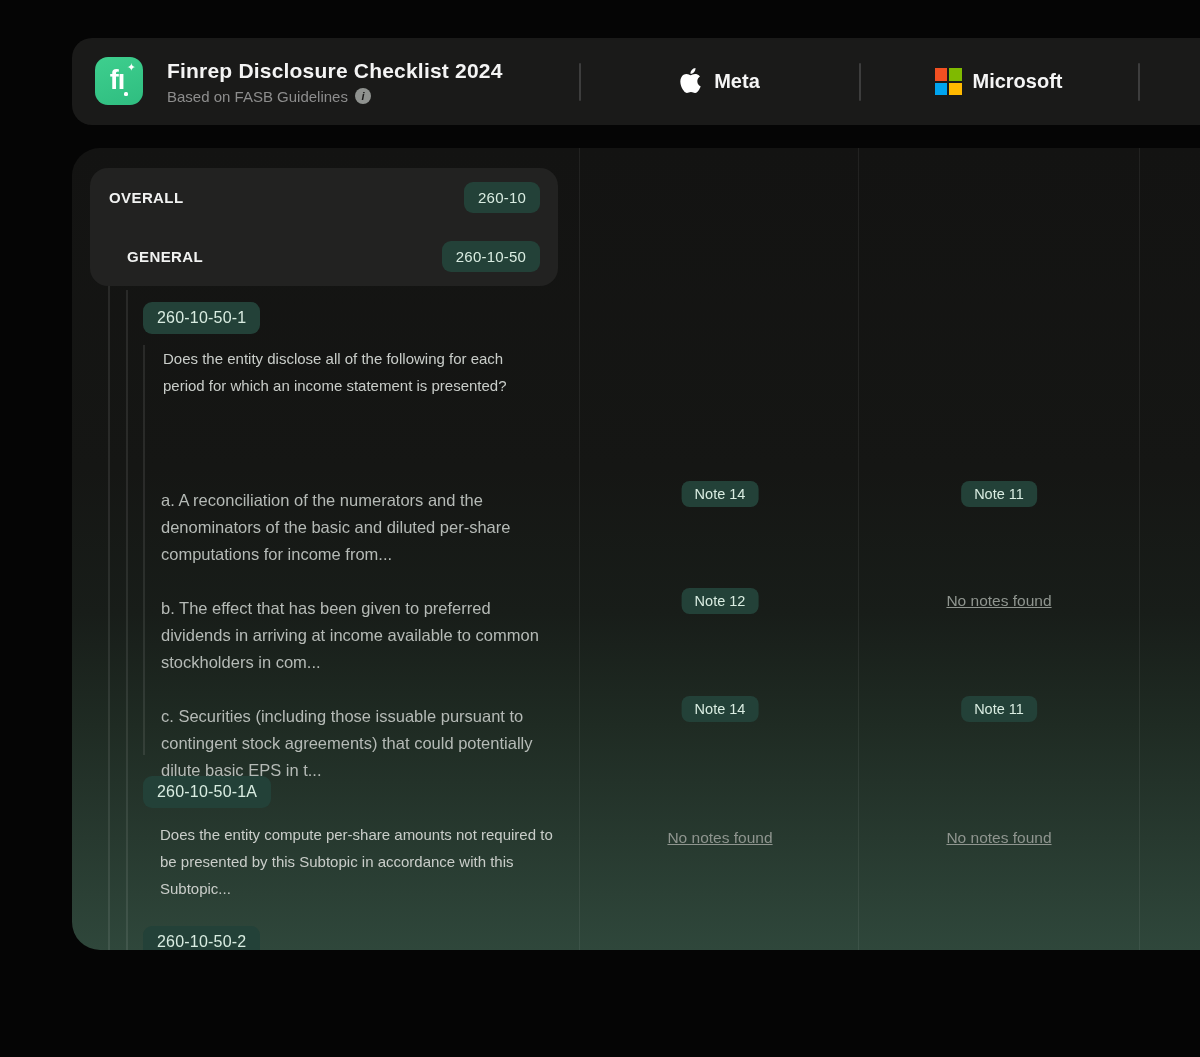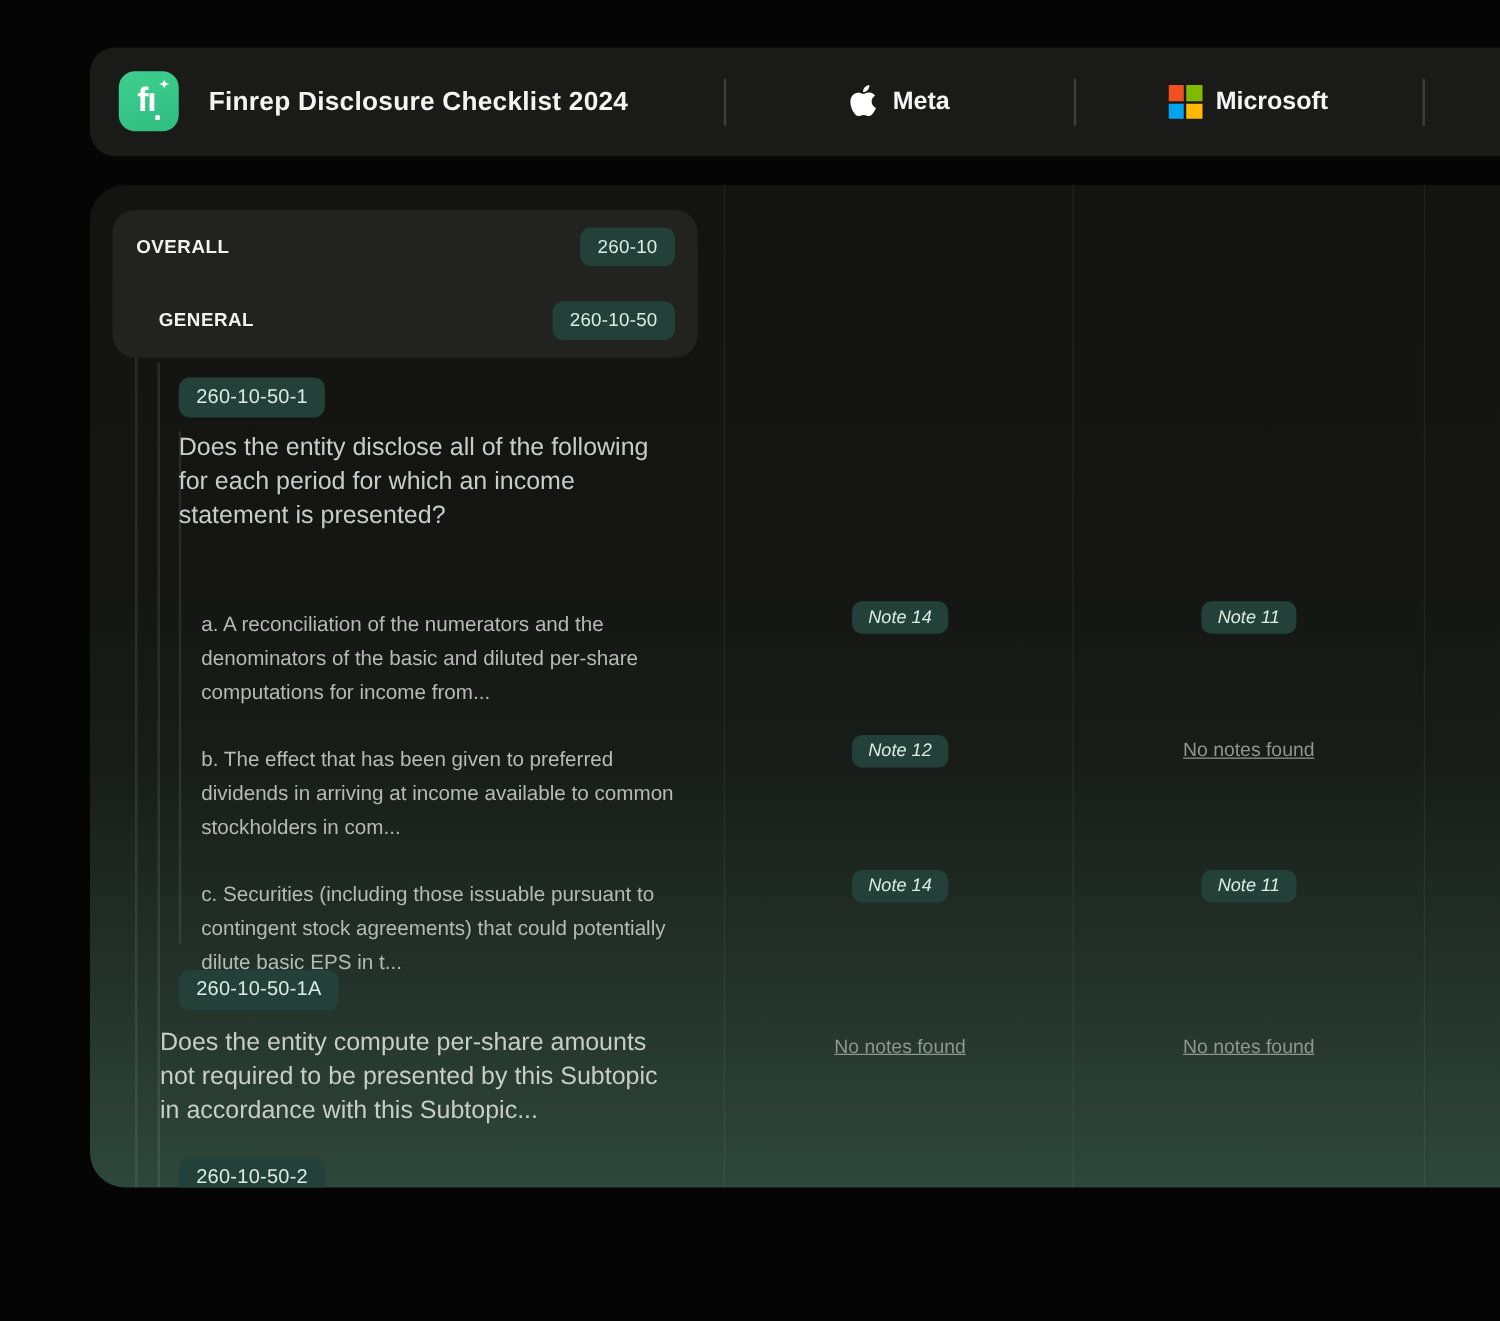--- a/index.html
+++ b/index.html
@@ -51,44 +51,48 @@
   .section-row { flex:1; display:flex; align-items:center; justify-content:space-between;
                  padding-right:18px; }
   .section-label { color:#f1f2f1; font-size:15px; font-weight:700; letter-spacing:0.4px; }
   .row-overall { padding-left:19px; }
   .row-general { padding-left:37px; }
 
   .code-badge { display:inline-block; background:var(--badge-bg); color:var(--badge-text);
                 border-radius:9px; padding:7px 14px; font-size:15px; letter-spacing:0.2px; }
   .q-badge { position:absolute; font-size:16px; padding:7px 14px; }
 
-  .q-text { position:absolute; color:#c9cdc9; font-size:20px; line-height:27px; }
+  .q-text { position:absolute; color:#c9cdc9; font-size:15px; line-height:27px;margin-left:20px; }
   .sub-text { position:absolute; color:#b5bab6; font-size:16.5px; line-height:27px;margin-top:32px; }
 
   .note-chip { position:absolute; transform:translate(-50%,-50%); background:var(--badge-bg);
                color:var(--badge-text); border-radius:8px; padding:5px 13px;
-               font-size:14.5px; white-space:nowrap;font-style:italic; }
+               font-size:14.5px; white-space:nowrap; }
   .no-notes { position:absolute; transform:translate(-50%,-50%); color:#8f958f;
               font-size:15.5px; white-space:nowrap;text-decoration:underline; }
 </style>
 </head>
 <body>
 
 <div id="stage">
 
   <div class="header-bar">
 
     <div class="app-logo">
       <span class="fi">fı</span>
       <span class="sparkle">✦</span>
       <span class="idot"></span>
     </div>
 
     <div class="title-block">
       <div class="app-title">Finrep Disclosure Checklist 2024</div>
+      <div class="app-subtitle">
+        <span>Based on FASB Guidelines</span>
+        <span class="info-icon">i</span>
+      </div>
     </div>
 
     <div class="hdr-divider" style="left:507px;"></div>
 
     <div class="company-head" style="left:507px; width:280px;">
       <svg class="apple-svg" viewBox="0 0 24 24">
         <path d="M12.152 6.896c-.948 0-2.415-1.078-3.96-1.04-2.04.027-3.91 1.183-4.961 3.014-2.117 3.675-.546 9.103 1.519 12.09 1.013 1.454 2.208 3.09 3.792 3.03 1.52-.065 2.09-.987 3.935-.987 1.831 0 2.35.987 3.96.948 1.637-.026 2.676-1.48 3.676-2.948 1.156-1.688 1.636-3.325 1.662-3.415-.039-.013-3.182-1.221-3.22-4.857-.026-3.04 2.48-4.494 2.597-4.559-1.429-2.09-3.623-2.324-4.39-2.376-2-.156-3.675 1.09-4.61 1.09zM15.53 3.83c.843-1.012 1.4-2.427 1.245-3.83-1.207.052-2.662.805-3.532 1.818-.78.896-1.454 2.338-1.273 3.714 1.338.104 2.715-.688 3.56-1.702"></path>
       </svg>
       <span class="company-label">Meta</span>
     </div>
@@ -138,20 +142,20 @@
 
     <span class="note-chip" style="left:648px; top:346px;">Note 14</span>
     <span class="note-chip" style="left:648px; top:453px;">Note 12</span>
     <span class="note-chip" style="left:648px; top:561px;">Note 14</span>
 
     <span class="note-chip" style="left:927px; top:346px;">Note 11</span>
     <span class="no-notes" style="left:927px; top:453px;">No notes found</span>
     <span class="note-chip" style="left:927px; top:561px;">Note 11</span>
 
     <span class="code-badge q-badge" style="left:71px; top:628px;">260-10-50-1A</span>
-    <div class="q-text" style="left:56px; top:673px; width:400px;">Does the entity compute per-share amounts not required to be presented by this Subtopic in accordance with this Subtopic...</div>
+    <div class="q-text" style="left:68px; top:673px; width:400px;">Does the entity compute per-share amounts not required to be presented by this Subtopic in accordance with this Subtopic...</div>
 
     <span class="no-notes" style="left:648px; top:690px;">No notes found</span>
     <span class="no-notes" style="left:927px; top:690px;">No notes found</span>
 
     <span class="code-badge q-badge" style="left:71px; top:778px;">260-10-50-2</span>
   </div>
 </div>
 
 </body></html>

